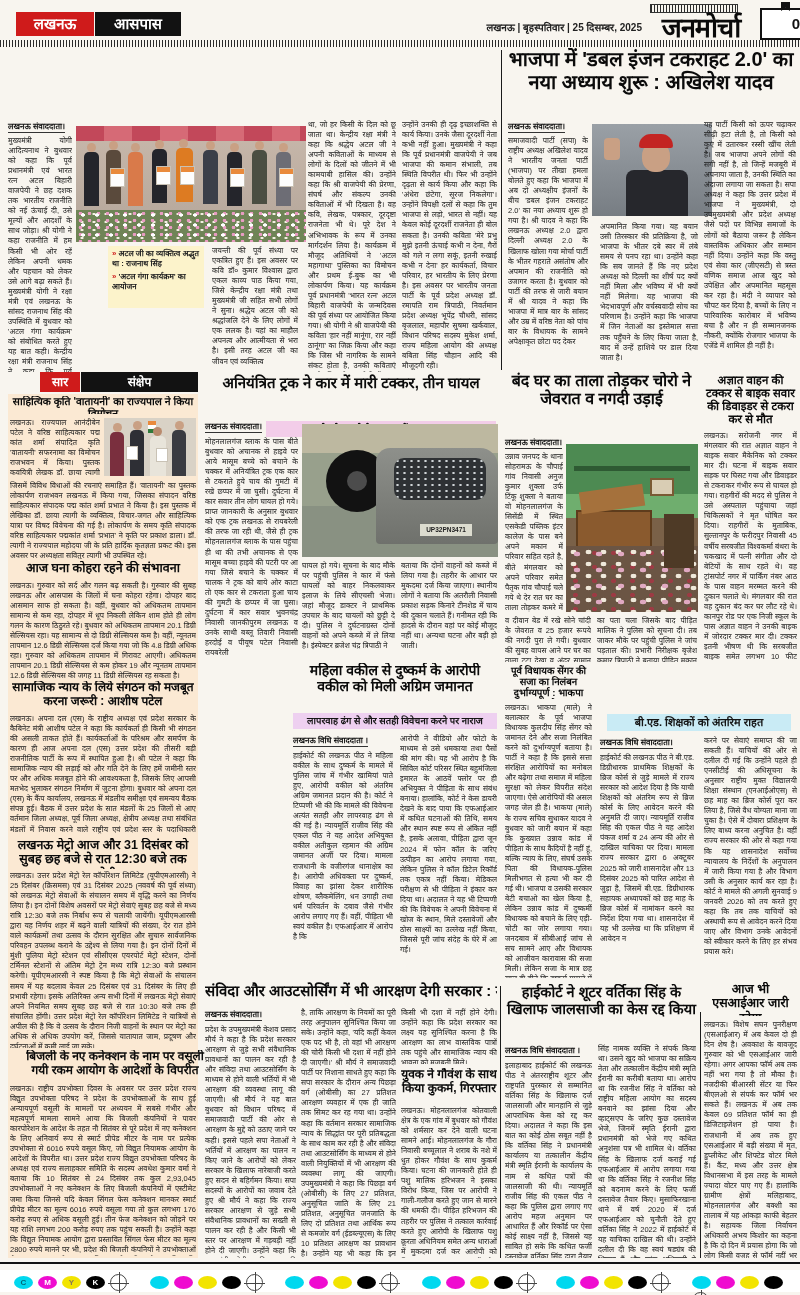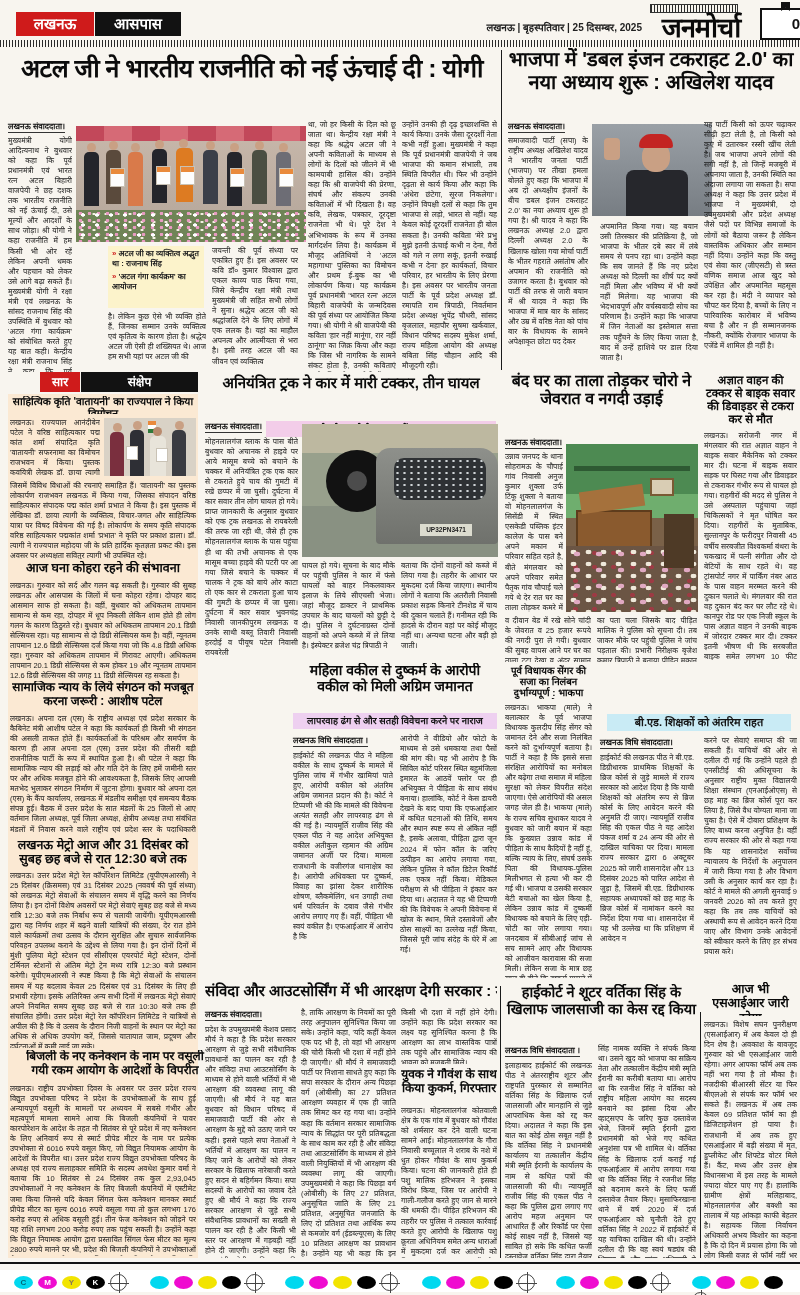--- a/index.html
+++ b/index.html
@@ -37,21 +37,20 @@
   <div class="abs badge" style="left:95px;top:12px;width:86px;height:24px;background:#121212;font-size:15px;line-height:24px;">आसपास</div>
   <div class="abs" style="left:430px;top:20px;width:212px;font-size:10px;font-weight:700;text-align:right;color:#222;">लखनऊ | बृहस्पतिवार | 25 दिसम्बर, 2025</div>
   <div class="abs hatch" style="left:650px;top:4px;width:86px;height:7px;border:1px solid #333;"></div>
   <div class="abs" style="left:644px;top:8px;width:114px;font-size:27px;font-weight:900;color:#0a0a0a;letter-spacing:-1px;text-align:center;">जनमोर्चा</div>
   <div class="abs" style="left:760px;top:8px;width:28px;height:28px;border:2px solid #111;background:#fff;text-align:center;padding-left:24px;">
     <span style="font-size:15px;font-weight:800;line-height:28px;color:#111;">03</span>
   </div>
   <div class="abs" style="left:781px;top:2px;width:9px;height:9px;background:#111;clip-path:polygon(0 0,100% 0,100% 100%,50% 65%,0 100%);"></div>
   <div class="abs hatch" style="left:0;top:40px;width:800px;height:7px;"></div>
 
-  <div class="abs hl" style="left:6px;top:54px;width:492px;height:42px;font-size:25px;white-space:nowrap;letter-spacing:-0.5px;">अटल जी ने भारतीय राजनीति को नई ऊंचाई दी : योगी</div>
   <div class="abs vr" style="left:501px;top:50px;height:320px;"></div>
 
   <span class="abs by" style="left:8px;top:120px;">लखनऊ संवाददाता।</span>
   <div class="abs bd" style="left:8px;top:136px;width:64px;height:236px;">मुख्यमंत्री योगी आदित्यनाथ ने बुधवार को कहा कि पूर्व प्रधानमंत्री एवं भारत रत्न अटल बिहारी वाजपेयी ने छह दशक तक भारतीय राजनीति को नई ऊंचाई दी, उसे मूल्यों और आदर्शों के साथ जोड़ा। श्री योगी ने कहा राजनीति में हम किसी भी ओर रहें लेकिन अपनी धमक और पहचान को लेकर उसे आगे बढ़ा सकते हैं। मुख्यमंत्री योगी ने रक्षा मंत्री एवं लखनऊ के सांसद राजनाथ सिंह की उपस्थिति में बुधवार को 'अटल गंगा कार्यक्रम' को संबोधित करते हुए यह बात कही। केन्द्रीय रक्षा मंत्री राजनाथ सिंह ने कहा कि पूर्व प्रधानमंत्री श्रद्धेय अटल जी भारतीय राजनीति के अजातशत्रु थे। श्रद्धेय अटल जी का व्यक्तित्व अद्भुत था। कुछ व्यक्तियों का सम्मान उनके पद के कारण होता</div>
 
   <div class="abs" style="left:76px;top:126px;width:230px;height:116px;background:linear-gradient(#c8b8ab,#b3a599);overflow:hidden;">
     <div style="position:absolute;left:0;top:0;right:0;height:15px;background:repeating-linear-gradient(90deg,#c2485a 0 28px,#d66a76 28px 56px);"></div>
     <div class="fg" style="left:8px;top:26px;">
         <i></i>
       </div>
@@ -84,21 +83,20 @@
     <div class="ps" style="left:104px;top:40px;"></div>
     <div class="ps" style="left:154px;top:42px;"></div>
     <div class="ps" style="left:203px;top:42px;"></div>
     <div style="position:absolute;left:0;bottom:0;right:0;height:32px;background-color:#6f8456;background-image:radial-gradient(#ffffff 2px,transparent 2.6px),radial-gradient(#e89cc2 1.6px,transparent 2.1px),radial-gradient(#f4efe2 1.4px,transparent 1.9px);background-size:14px 10px,9px 7px,12px 8px;"></div>
   </div>
 
   <div class="abs" style="left:108px;top:246px;width:96px;height:62px;background:#fcf3cb;padding:3px 4px;box-sizing:border-box;">
     <div style="font-size:7.8px;font-weight:800;line-height:1.3;color:#222;"><span style="color:#cf1b1b;">» </span><span>अटल जी का व्यक्तित्व अद्भुत था : राजनाथ सिंह</span></div>
     <div style="font-size:7.8px;font-weight:800;line-height:1.3;color:#222;margin-top:3px;"><span style="color:#cf1b1b;">» </span><span>'अटल गंगा कार्यक्रम' का आयोजन</span></div>
   </div>
-  <div class="abs bd" style="left:108px;top:312px;width:98px;height:60px;">है। लेकिन कुछ ऐसे भी व्यक्ति होते हैं, जिनका सम्मान उनके व्यक्तित्व एवं कृतित्व के कारण होता है। श्रद्धेय अटल जी ऐसी ही शख्सियत थे। आज हम सभी यहां पर अटल जी की</div>
   <div class="abs bd" style="left:212px;top:246px;width:86px;height:126px;">जयन्ती की पूर्व संध्या पर एकत्रित हुए हैं। इस अवसर पर कवि डॉ० कुमार विश्वास द्वारा एकल काव्य पाठ किया गया, जिसे केन्द्रीय रक्षा मंत्री तथा मुख्यमंत्री जी सहित सभी लोगों ने सुना। श्रद्धेय अटल जी को श्रद्धांजलि देने के लिए लोगों में एक ललक है। यहां का माहौल अपनत्व और आत्मीयता से भरा है। इसी तरह अटल जी का जीवन एवं व्यक्तित्व</div>
   <div class="abs bd" style="left:308px;top:120px;width:88px;height:252px;">था, जो हर किसी के दिल को छू जाता था। केन्द्रीय रक्षा मंत्री ने कहा कि श्रद्धेय अटल जी ने अपनी कविताओं के माध्यम से लोगों के दिलों को जीतने में भी कामयाबी हासिल की। उन्होंने कहा कि श्री वाजपेयी की प्रेरणा, संघर्ष और संकल्प उनकी कविताओं में भी दिखता है। वह कवि, लेखक, पत्रकार, दूरदृष्टा राजनेता भी थे। पूरे देश ने अभिभावक के रूप में उनका मार्गदर्शन लिया है। कार्यक्रम में मौजूद अतिथियों ने 'अटल महागाथा' पुस्तिका का विमोचन और प्रथम ई-बुक का भी लोकार्पण किया। यह कार्यक्रम पूर्व प्रधानमंत्री 'भारत रत्न' अटल बिहारी वाजपेयी के जन्मदिवस की पूर्व संध्या पर आयोजित किया गया। श्री योगी ने श्री वाजपेयी की कविता 'हार नहीं मानूंगा, रार नहीं ठानूंगा' का जिक्र किया और कहा कि जिस भी नागरिक के सामने संकट होता है, उनकी कविताएं उसके लिए प्रेरणा होती हैं। वह कवि हृदय थे लेकिन देश के लिए,</div>
   <div class="abs bd" style="left:402px;top:120px;width:95px;height:252px;">उन्होंने उनकी ही दृढ़ इच्छाशक्ति से कार्य किया। उनके जैसा दूरदर्शी नेता कभी नहीं हुआ। मुख्यमंत्री ने कहा कि पूर्व प्रधानमंत्री वाजपेयी ने जब भाजपा की कमान संभाली, तब स्थिति विपरीत थी। फिर भी उन्होंने दृढ़ता से कार्य किया और कहा कि 'अंधेरा छंटेगा, सूरज निकलेगा'। उन्होंने विपक्षी दलों से कहा कि तुम भाजपा से लड़ो, भारत से नहीं। यह केवल कोई दूरदर्शी राजनेता ही बोल सकता है। उनकी कविता 'मेरे प्रभु मुझे इतनी ऊंचाई कभी न देना, गैरों को गले न लगा सकूं, इतनी रुखाई कभी न देना' हर कार्यकर्ता, विचार परिवार, हर भारतीय के लिए प्रेरणा है। इस अवसर पर भारतीय जनता पार्टी के पूर्व प्रदेश अध्यक्ष डॉ. रमापति राम त्रिपाठी, निवर्तमान प्रदेश अध्यक्ष भूपेंद्र चौधरी, सांसद बृजलाल, महापौर सुषमा खर्कवाल, विधान परिषद सदस्य मुकेश शर्मा, राज्य महिला आयोग की अध्यक्ष बबिता सिंह चौहान आदि की मौजूदगी रही।</div>
 
   <div class="abs hl" style="left:506px;top:48px;width:290px;height:64px;font-size:20px;">भाजपा में 'डबल इंजन टकराहट 2.0' का नया अध्याय शुरू : अखिलेश यादव</div>
   <span class="abs by" style="left:508px;top:120px;">लखनऊ संवाददाता।</span>
   <div class="abs bd" style="left:508px;top:136px;width:80px;height:236px;">समाजवादी पार्टी (सपा) के राष्ट्रीय अध्यक्ष अखिलेश यादव ने भारतीय जनता पार्टी (भाजपा) पर तीखा हमला बोलते हुए कहा कि भाजपा में अब दो अध्यक्षीय इंजनों के बीच 'डबल इंजन टकराहट 2.0' का नया अध्याय शुरू हो गया है। श्री यादव ने कहा कि लखनऊ अध्यक्ष 2.0 द्वारा दिल्ली अध्यक्ष 2.0 के खिलाफ खोला गया मोर्चा पार्टी के भीतर गहराते असंतोष और अपमान की राजनीति को उजागर करता है। बुधवार को पार्टी की तरफ से जारी बयान में श्री यादव ने कहा कि भाजपा में मात्र बार के सांसद और उम्र में वरिष्ठ नेता को पांच बार के विधायक के सामने अपेक्षाकृत छोटा पद देकर</div>
   <div class="abs" style="left:592px;top:124px;width:120px;height:92px;background:linear-gradient(#9aa0a6,#777d83);overflow:hidden;">
     <div style="position:absolute;left:12px;top:14px;width:16px;height:22px;background:#c9a084;border-radius:4px;"></div>
     <div style="position:absolute;left:34px;top:46px;width:62px;height:46px;background:#26272c;border-radius:8px 8px 0 0;"></div>

